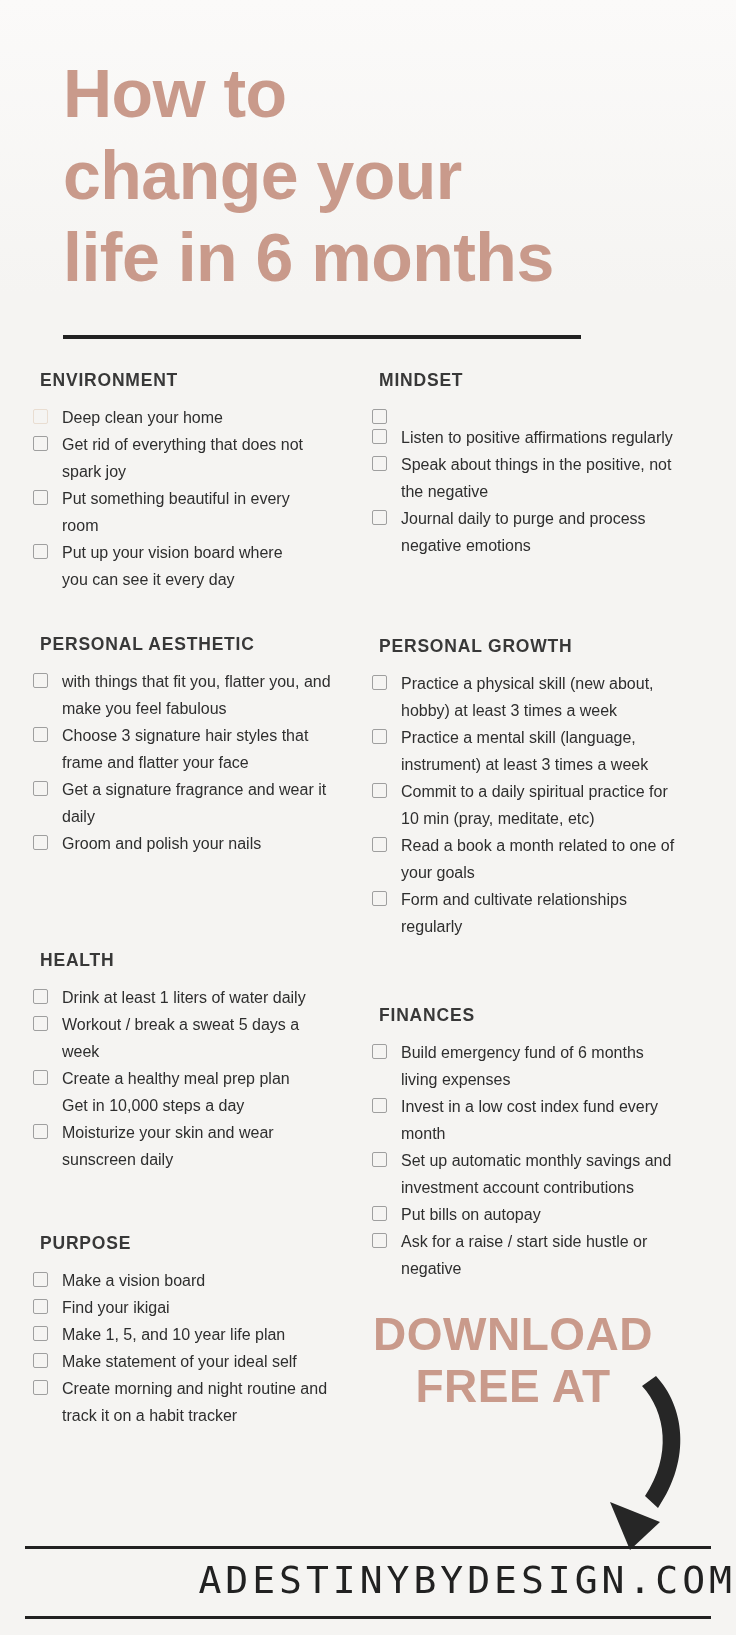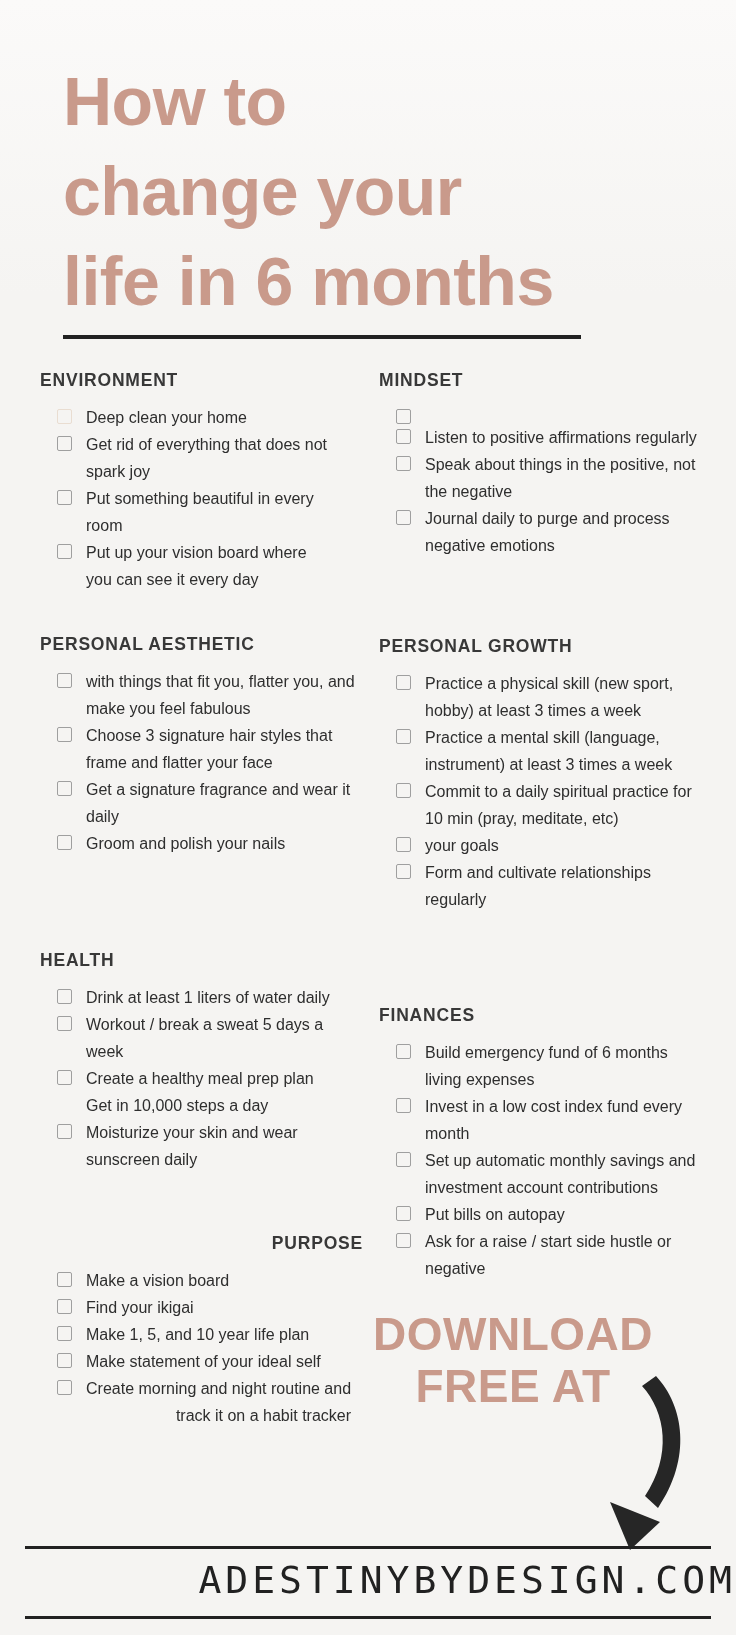--- a/index.html
+++ b/index.html
@@ -18,52 +18,52 @@
     position: absolute;
     left: 63px;
     top: 52px;
     margin: 0;
     font-size: 68px;
     font-weight: 700;
     line-height: 82px;
     letter-spacing: -0.5px;
     color: var(--accent);
   }
-  .title .tline { display: block; white-space: nowrap; margin-top: 8px; }
+  .title .tline { display: block; white-space: nowrap; }
 
   .title-rule {
     position: absolute;
     left: 63px;
     top: 335px;
     width: 518px;
     height: 4px;
     background: var(--dark);
   }
 
   
   .section { position: absolute; }
   .sec-environment        { left: 33px;  top: 370px;  width: 330px; }
   .sec-mindset            { left: 372px; top: 370px;  width: 345px; }
   .sec-personal-aesthetic { left: 33px;  top: 634px;  width: 330px; }
   .sec-personal-growth    { left: 372px; top: 636px;  width: 345px; }
   .sec-health             { left: 33px;  top: 950px;  width: 330px; }
   .sec-finances           { left: 372px; top: 1005px; width: 345px; }
-  .sec-purpose            { left: 33px;  top: 1233px; width: 330px; text-align: right; }
+  .sec-purpose            { left: 33px;  top: 1233px; width: 330px; }
 
   .section-heading {
     font-size: 17.5px;
     font-weight: 700;
     letter-spacing: 0.8px;
     color: var(--heading);
     padding-left: 7px;
     margin-bottom: 13px;
     white-space: nowrap;
   }
 
-  .item { display: flex; align-items: flex-start; margin-left: 24px; }
+  .item { display: flex; align-items: flex-start; }
   .checkbox {
     flex: none;
     width: 15px;
     height: 15px;
     margin-top: 5px;
     border: 1.5px solid var(--box);
     border-radius: 2px;
     background: transparent;
     box-sizing: border-box;
   }
@@ -234,41 +234,42 @@
         <div class="item-text">
           <div class="line">Groom and polish your nails</div>
         </div>
       </div>
     </section>
     <section class="section sec-personal-growth">
       <div class="section-heading">PERSONAL GROWTH</div>
       <div class="item">
         <span class="checkbox"></span>
         <div class="item-text">
-          <div class="line">Practice a physical skill (new sport,</div>
+          <div class="line">Practice a physical skill (new about,</div>
           <div class="line">hobby) at least 3 times a week</div>
         </div>
       </div>
       <div class="item">
         <span class="checkbox"></span>
         <div class="item-text">
           <div class="line">Practice a mental skill (language,</div>
           <div class="line">instrument) at least 3 times a week</div>
         </div>
       </div>
       <div class="item">
         <span class="checkbox"></span>
         <div class="item-text">
           <div class="line">Commit to a daily spiritual practice for</div>
           <div class="line">10 min (pray, meditate, etc)</div>
         </div>
       </div>
       <div class="item">
         <span class="checkbox"></span>
         <div class="item-text">
+          <div class="line">Read a book a month related to one of</div>
           <div class="line">your goals</div>
         </div>
       </div>
       <div class="item">
         <span class="checkbox"></span>
         <div class="item-text">
           <div class="line">Form and cultivate relationships</div>
           <div class="line">regularly</div>
         </div>
       </div>

